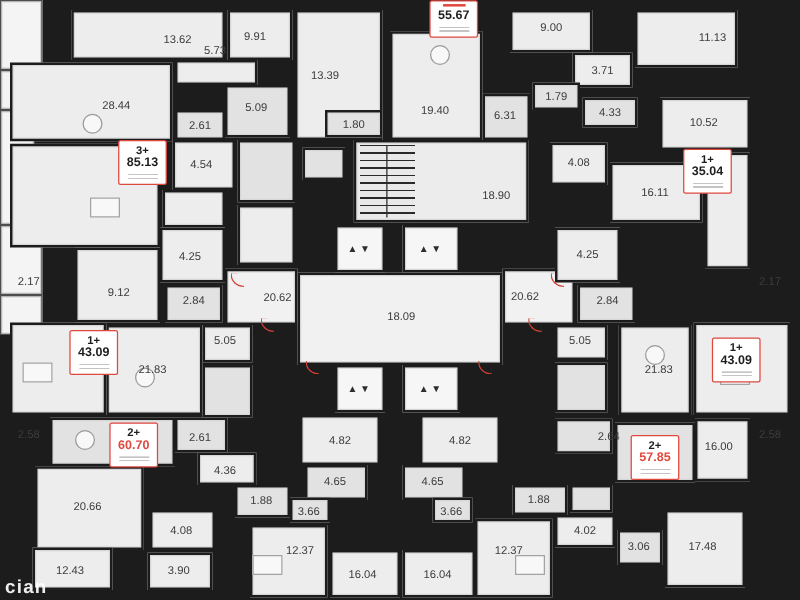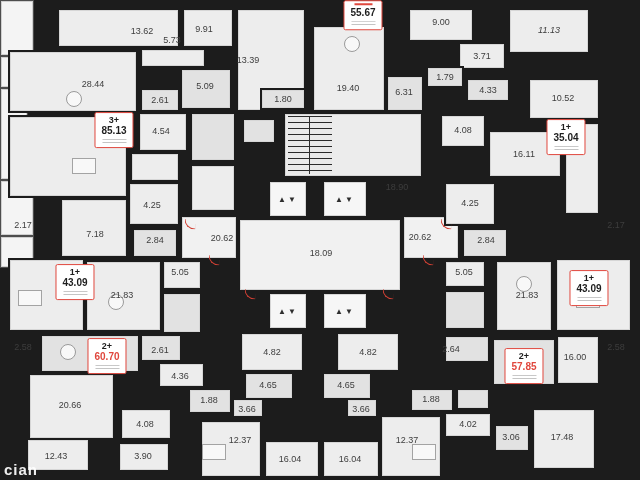--- a/index.html
+++ b/index.html
@@ -142,56 +142,56 @@
       <div class="door" style="left: 214px; top: 260px;"></div>
       <div class="door" style="left: 250px; top: 294px;"></div>
       <div class="door" style="left: 388px; top: 294px;"></div>
       <div class="door" style="left: 428px; top: 260px;"></div>
       <div class="door" style="left: 446px; top: 224px;"></div>
     </div>
   <div id="labels-layer">
       <div class="rlabel" style="left: 142px; top: 31px;">13.62</div>
       <div class="rlabel" style="left: 204px; top: 29px;">9.91</div>
       <div class="rlabel" style="left: 172px; top: 40px;">5.73</div>
-      <div class="rlabel" style="left: 248px; top: 60px;">13.39</div>
+      <div class="rlabel" style="left: 260px; top: 60px;">13.39</div>
       <div class="rlabel" style="left: 93px; top: 84px;">28.44</div>
       <div class="rlabel" style="left: 205px; top: 86px;">5.09</div>
       <div class="rlabel" style="left: 160px; top: 100px;">2.61</div>
       <div class="rlabel" style="left: 283px; top: 99px;">1.80</div>
       <div class="rlabel" style="left: 161px; top: 131px;">4.54</div>
       <div class="rlabel" style="left: 348px; top: 88px;">19.40</div>
       <div class="rlabel" style="left: 404px; top: 92px;">6.31</div>
-      <div class="rlabel" style="left: 397px; top: 156px; margin-top: 31px;">18.90</div>
+      <div class="rlabel" style="left: 397px; top: 156px;">18.90</div>
       <div class="rlabel" style="left: 441px; top: 22px;">9.00</div>
-      <div class="rlabel" style="left: 549px; top: 30px; font-style: italic;">11.13</div>
+      <div class="rlabel" style="left: 570px; top: 30px;">11.13</div>
       <div class="rlabel" style="left: 482px; top: 56px;">3.71</div>
       <div class="rlabel" style="left: 445px; top: 77px;">1.79</div>
       <div class="rlabel" style="left: 488px; top: 90px;">4.33</div>
       <div class="rlabel" style="left: 563px; top: 98px;">10.52</div>
       <div class="rlabel" style="left: 463px; top: 130px;">4.08</div>
       <div class="rlabel" style="left: 524px; top: 154px;">16.11</div>
       <div class="rlabel" style="left: 152px; top: 205px;">4.25</div>
       <div class="rlabel" style="left: 470px; top: 203px;">4.25</div>
       <div class="rlabel" style="left: 23px; top: 225px;">2.17</div>
-      <div class="rlabel" style="left: 95px; top: 234px;">7.18</div>
+      <div class="rlabel" style="left: 95px; top: 234px;">9.12</div>
       <div class="rlabel" style="left: 155px; top: 240px;">2.84</div>
       <div class="rlabel" style="left: 222px; top: 238px;">20.62</div>
       <div class="rlabel" style="left: 420px; top: 237px;">20.62</div>
       <div class="rlabel" style="left: 486px; top: 240px;">2.84</div>
       <div class="rlabel" style="left: 616px; top: 225px;">2.17</div>
       <div class="rlabel" style="left: 321px; top: 253px;">18.09</div>
       <div class="rlabel" style="left: 122px; top: 295px;">21.83</div>
       <div class="rlabel" style="left: 180px; top: 272px;">5.05</div>
       <div class="rlabel" style="left: 464px; top: 272px;">5.05</div>
       <div class="rlabel" style="left: 527px; top: 295px;">21.83</div>
       <div class="rlabel" style="left: 23px; top: 347px;">2.58</div>
       <div class="rlabel" style="left: 160px; top: 350px;">2.61</div>
       <div class="rlabel" style="left: 272px; top: 352px;">4.82</div>
       <div class="rlabel" style="left: 368px; top: 352px;">4.82</div>
-      <div class="rlabel" style="left: 451px; top: 349px;">2.64</div>
+      <div class="rlabel" style="left: 487px; top: 349px;">2.64</div>
       <div class="rlabel" style="left: 575px; top: 357px;">16.00</div>
       <div class="rlabel" style="left: 616px; top: 347px;">2.58</div>
       <div class="rlabel" style="left: 180px; top: 376px;">4.36</div>
       <div class="rlabel" style="left: 268px; top: 385px;">4.65</div>
       <div class="rlabel" style="left: 346px; top: 385px;">4.65</div>
       <div class="rlabel" style="left: 209px; top: 400px;">1.88</div>
       <div class="rlabel" style="left: 431px; top: 399px;">1.88</div>
       <div class="rlabel" style="left: 70px; top: 405px;">20.66</div>
       <div class="rlabel" style="left: 247px; top: 409px;">3.66</div>
       <div class="rlabel" style="left: 361px; top: 409px;">3.66</div>

